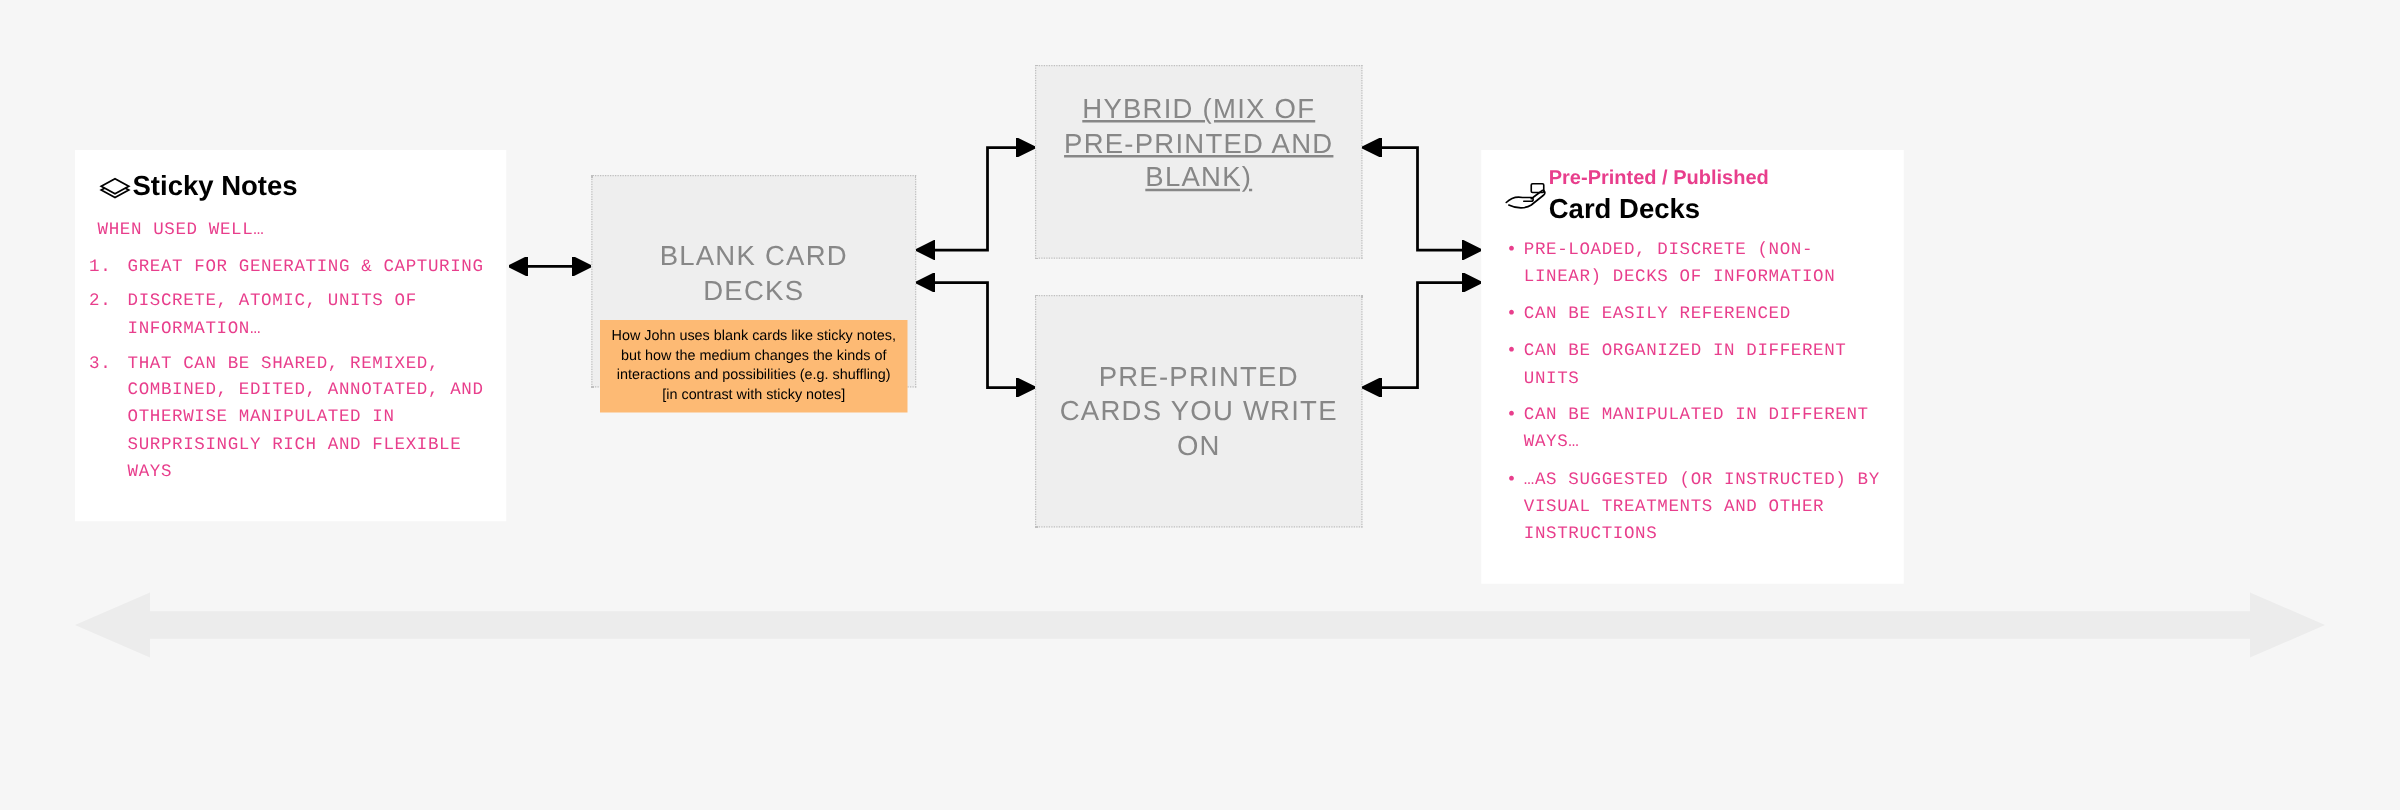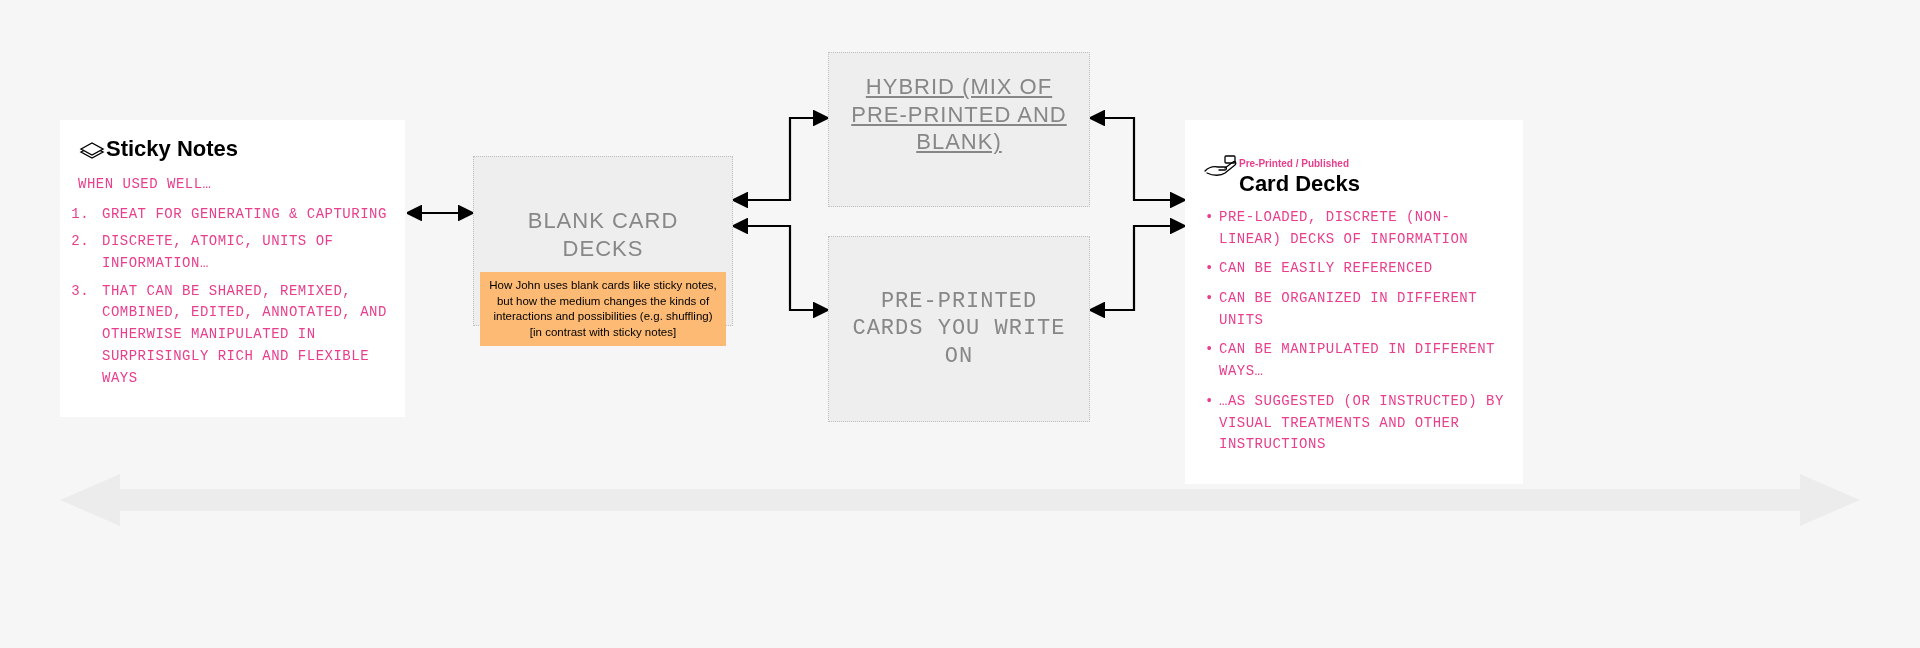--- a/index.html
+++ b/index.html
@@ -53,26 +53,25 @@
   .header-row {
     display: flex;
     align-items: flex-end;
   }
   .header-title {
     font-weight: 800;
     font-size: 22px;
     color: #000;
   }
   .header-super {
-    font-size: 10px;
+    font-size: 16px;
     color: #e83e8c;
     font-weight: 600;
     margin-bottom: 2px;
     display: block;
-    margin-top: 24px;
   }
   .pink {
     color: #e83e8c;
     font-family: "Courier New", Courier, monospace;
     font-size: 14px;
     letter-spacing: 0.5px;
     line-height: 1.55;
   }
   .pink-lead {
     margin-top: 12px;
@@ -135,30 +134,30 @@
     <span class="header-title">Sticky Notes</span>
   </div>
   <div class="pink pink-lead">WHEN USED WELL…</div>
   <ol class="pink">
     <li>GREAT FOR GENERATING &amp; CAPTURING</li>
     <li>DISCRETE, ATOMIC, UNITS OF INFORMATION…</li>
     <li>THAT CAN BE SHARED, REMIXED, COMBINED, EDITED, ANNOTATED, AND OTHERWISE MANIPULATED IN SURPRISINGLY RICH AND FLEXIBLE WAYS</li>
   </ol>
 </div>
 
-<div class="panel-gray" style="left:473px; top:156px; width:260px; height:170px;">
+<div class="panel-gray" style="left:473px; top:140px; width:260px; height:170px;">
   <div class="gray-title" style="margin-top:28px;">BLANK CARD DECKS</div>
   <div class="yellow-note">How John uses blank cards like sticky notes, but how the medium changes the kinds of interactions and possibilities (e.g. shuffling) [in contrast with sticky notes]</div>
 </div>
 
 <div class="panel-gray center-v" style="left:828px; top:52px; width:262px; height:155px;">
   <div class="gray-title" style="margin-top:-30px;text-decoration:underline;">HYBRID (MIX OF PRE-PRINTED AND BLANK)</div>
 </div>
 
-<div class="panel-gray center-v" style="left:828px; top:236px; width:262px; height:186px;font-family:Liberation Mono, monospace;">
+<div class="panel-gray center-v" style="left:828px; top:236px; width:262px; height:186px;">
   <div class="gray-title">PRE-PRINTED CARDS YOU WRITE ON</div>
 </div>
 
 <div class="panel-white" style="left:1185px; top:120px; width:338px; padding:14px 18px 20px 18px;">
   <div class="header-row" style="align-items:center;">
     <svg class="icon" width="36" height="24" viewBox="0 0 36 24">
       <g stroke="#000" stroke-width="1.3" fill="none" stroke-linejoin="round" stroke-linecap="round">
         <path d="M2 17 C6 13, 10 12, 15 13 L22 13 C24 13 24 16 22 16 L16 16"></path>
         <path d="M22 14 L30 8 C32 6 34 9 32 11 L22 19 C18 22 10 22 4 19"></path>
         <rect x="22" y="2" width="10" height="7" rx="1"></rect>

